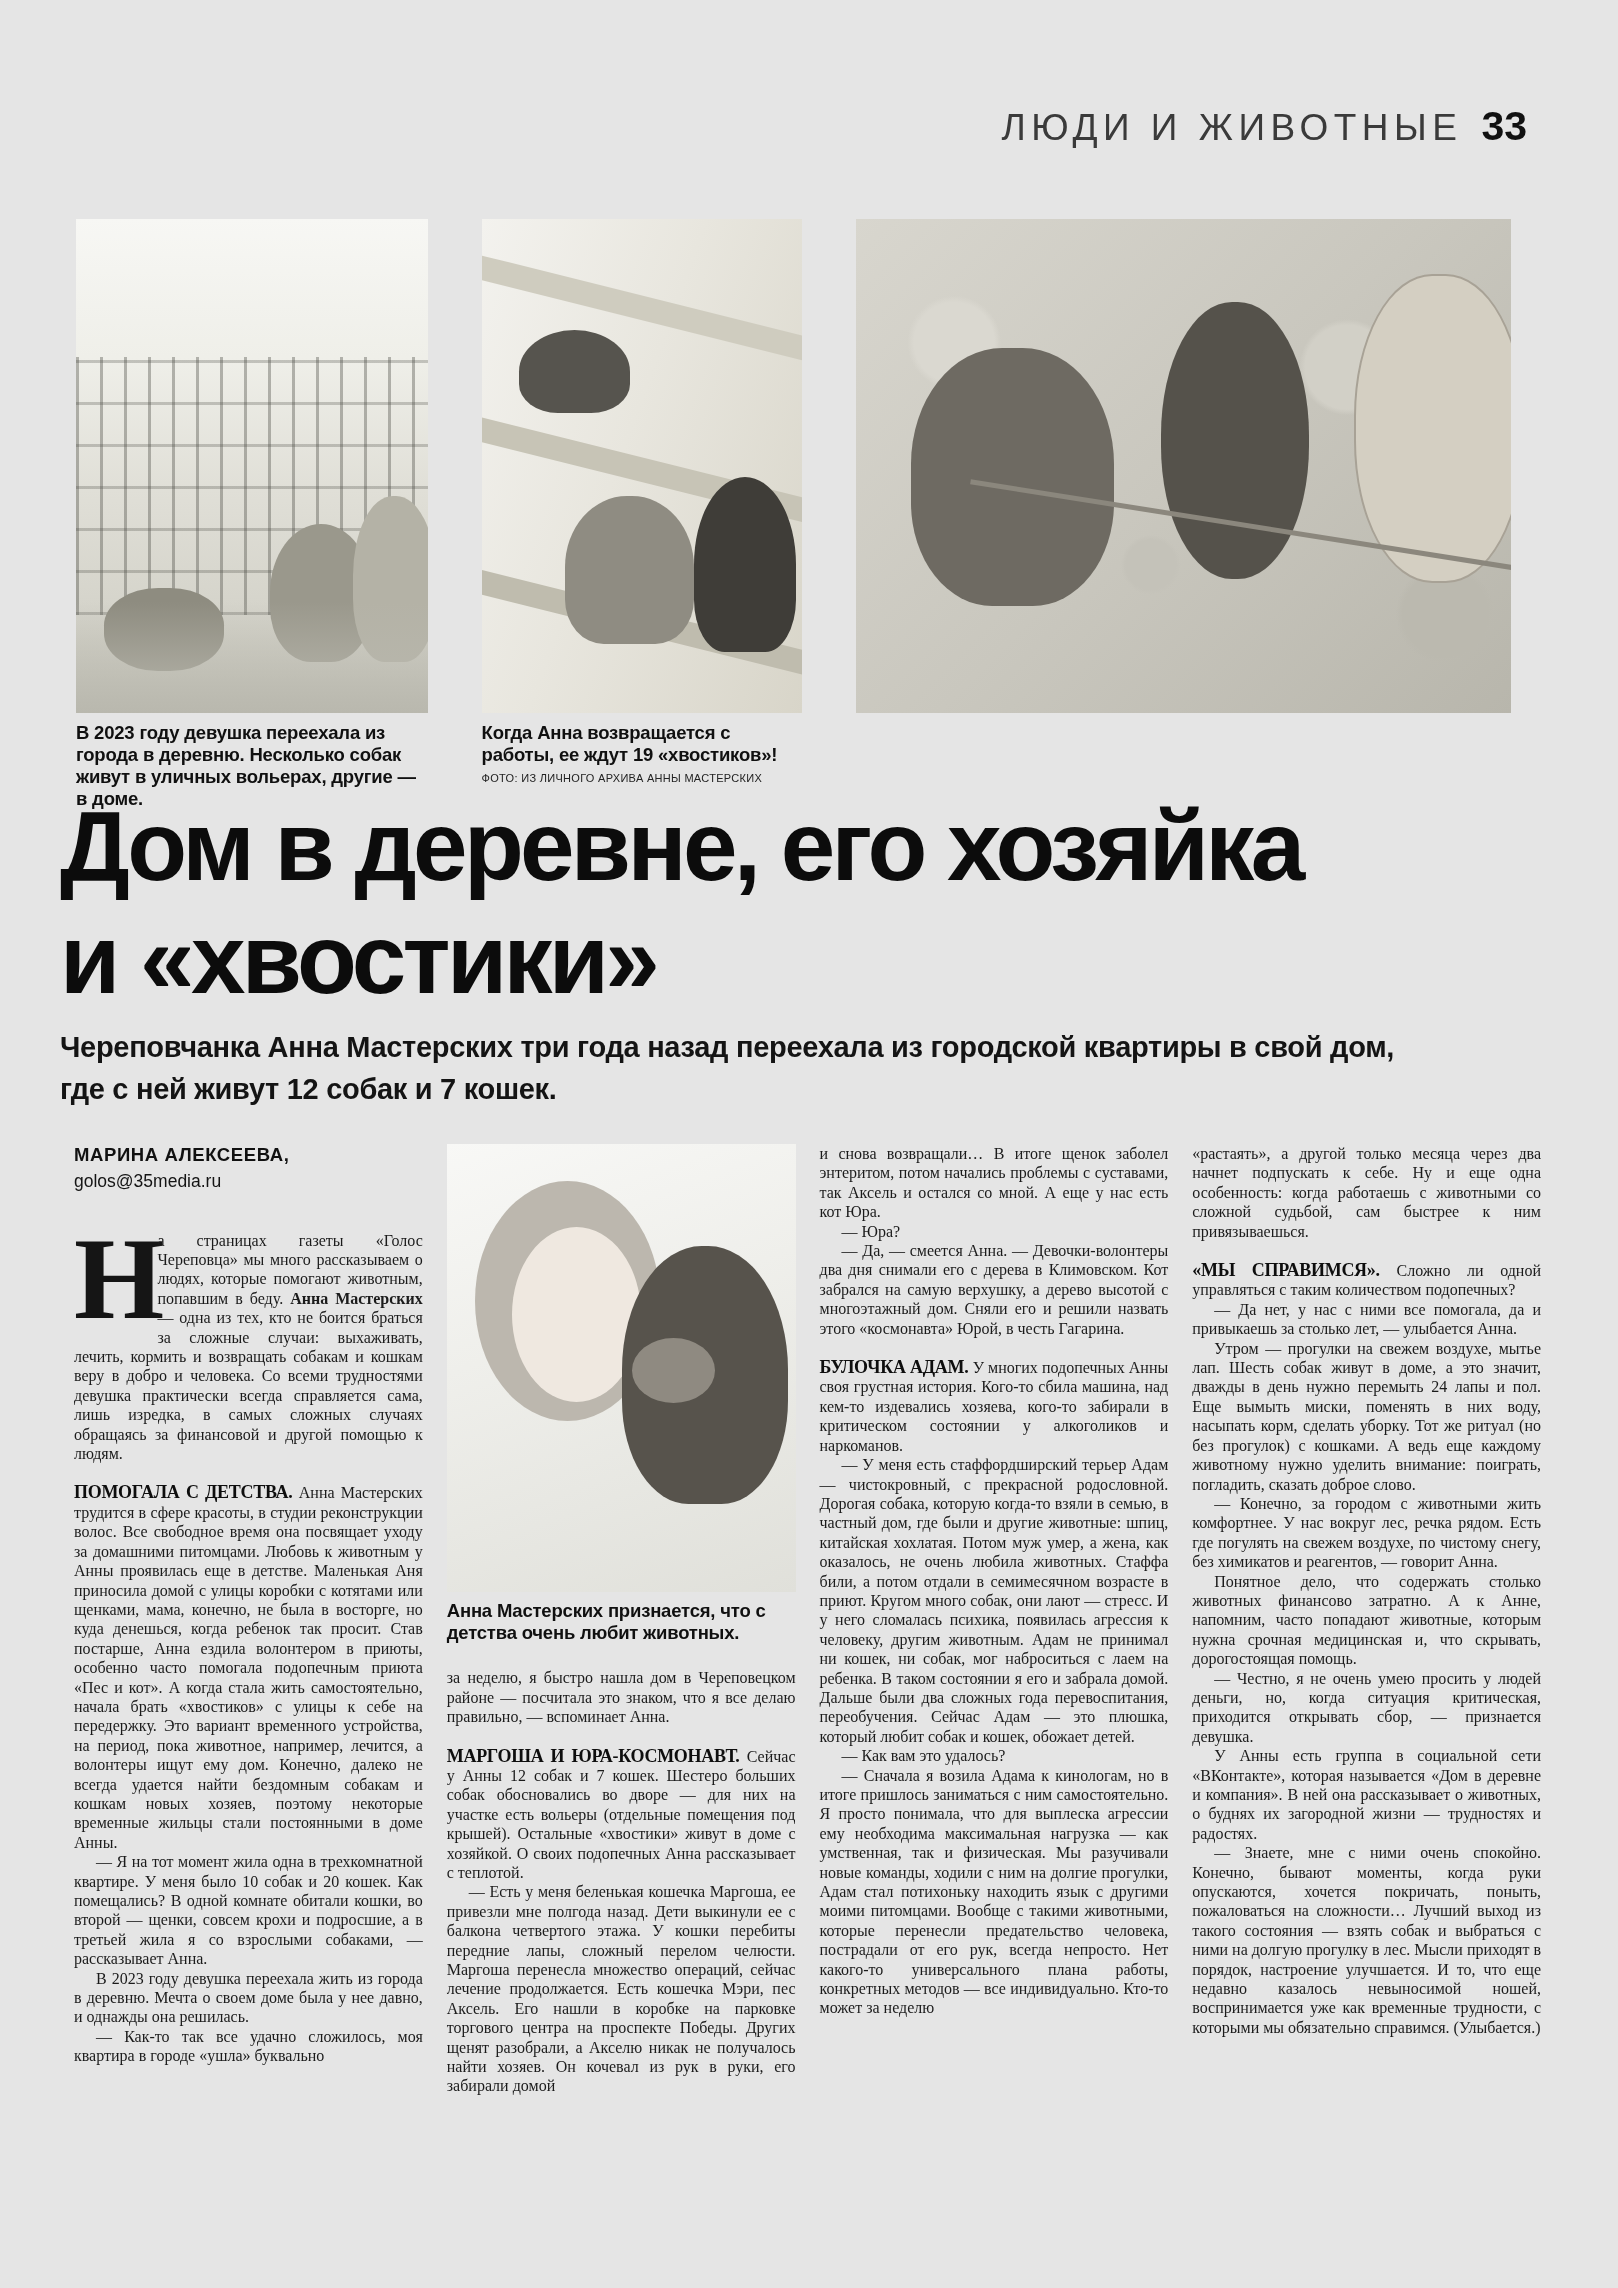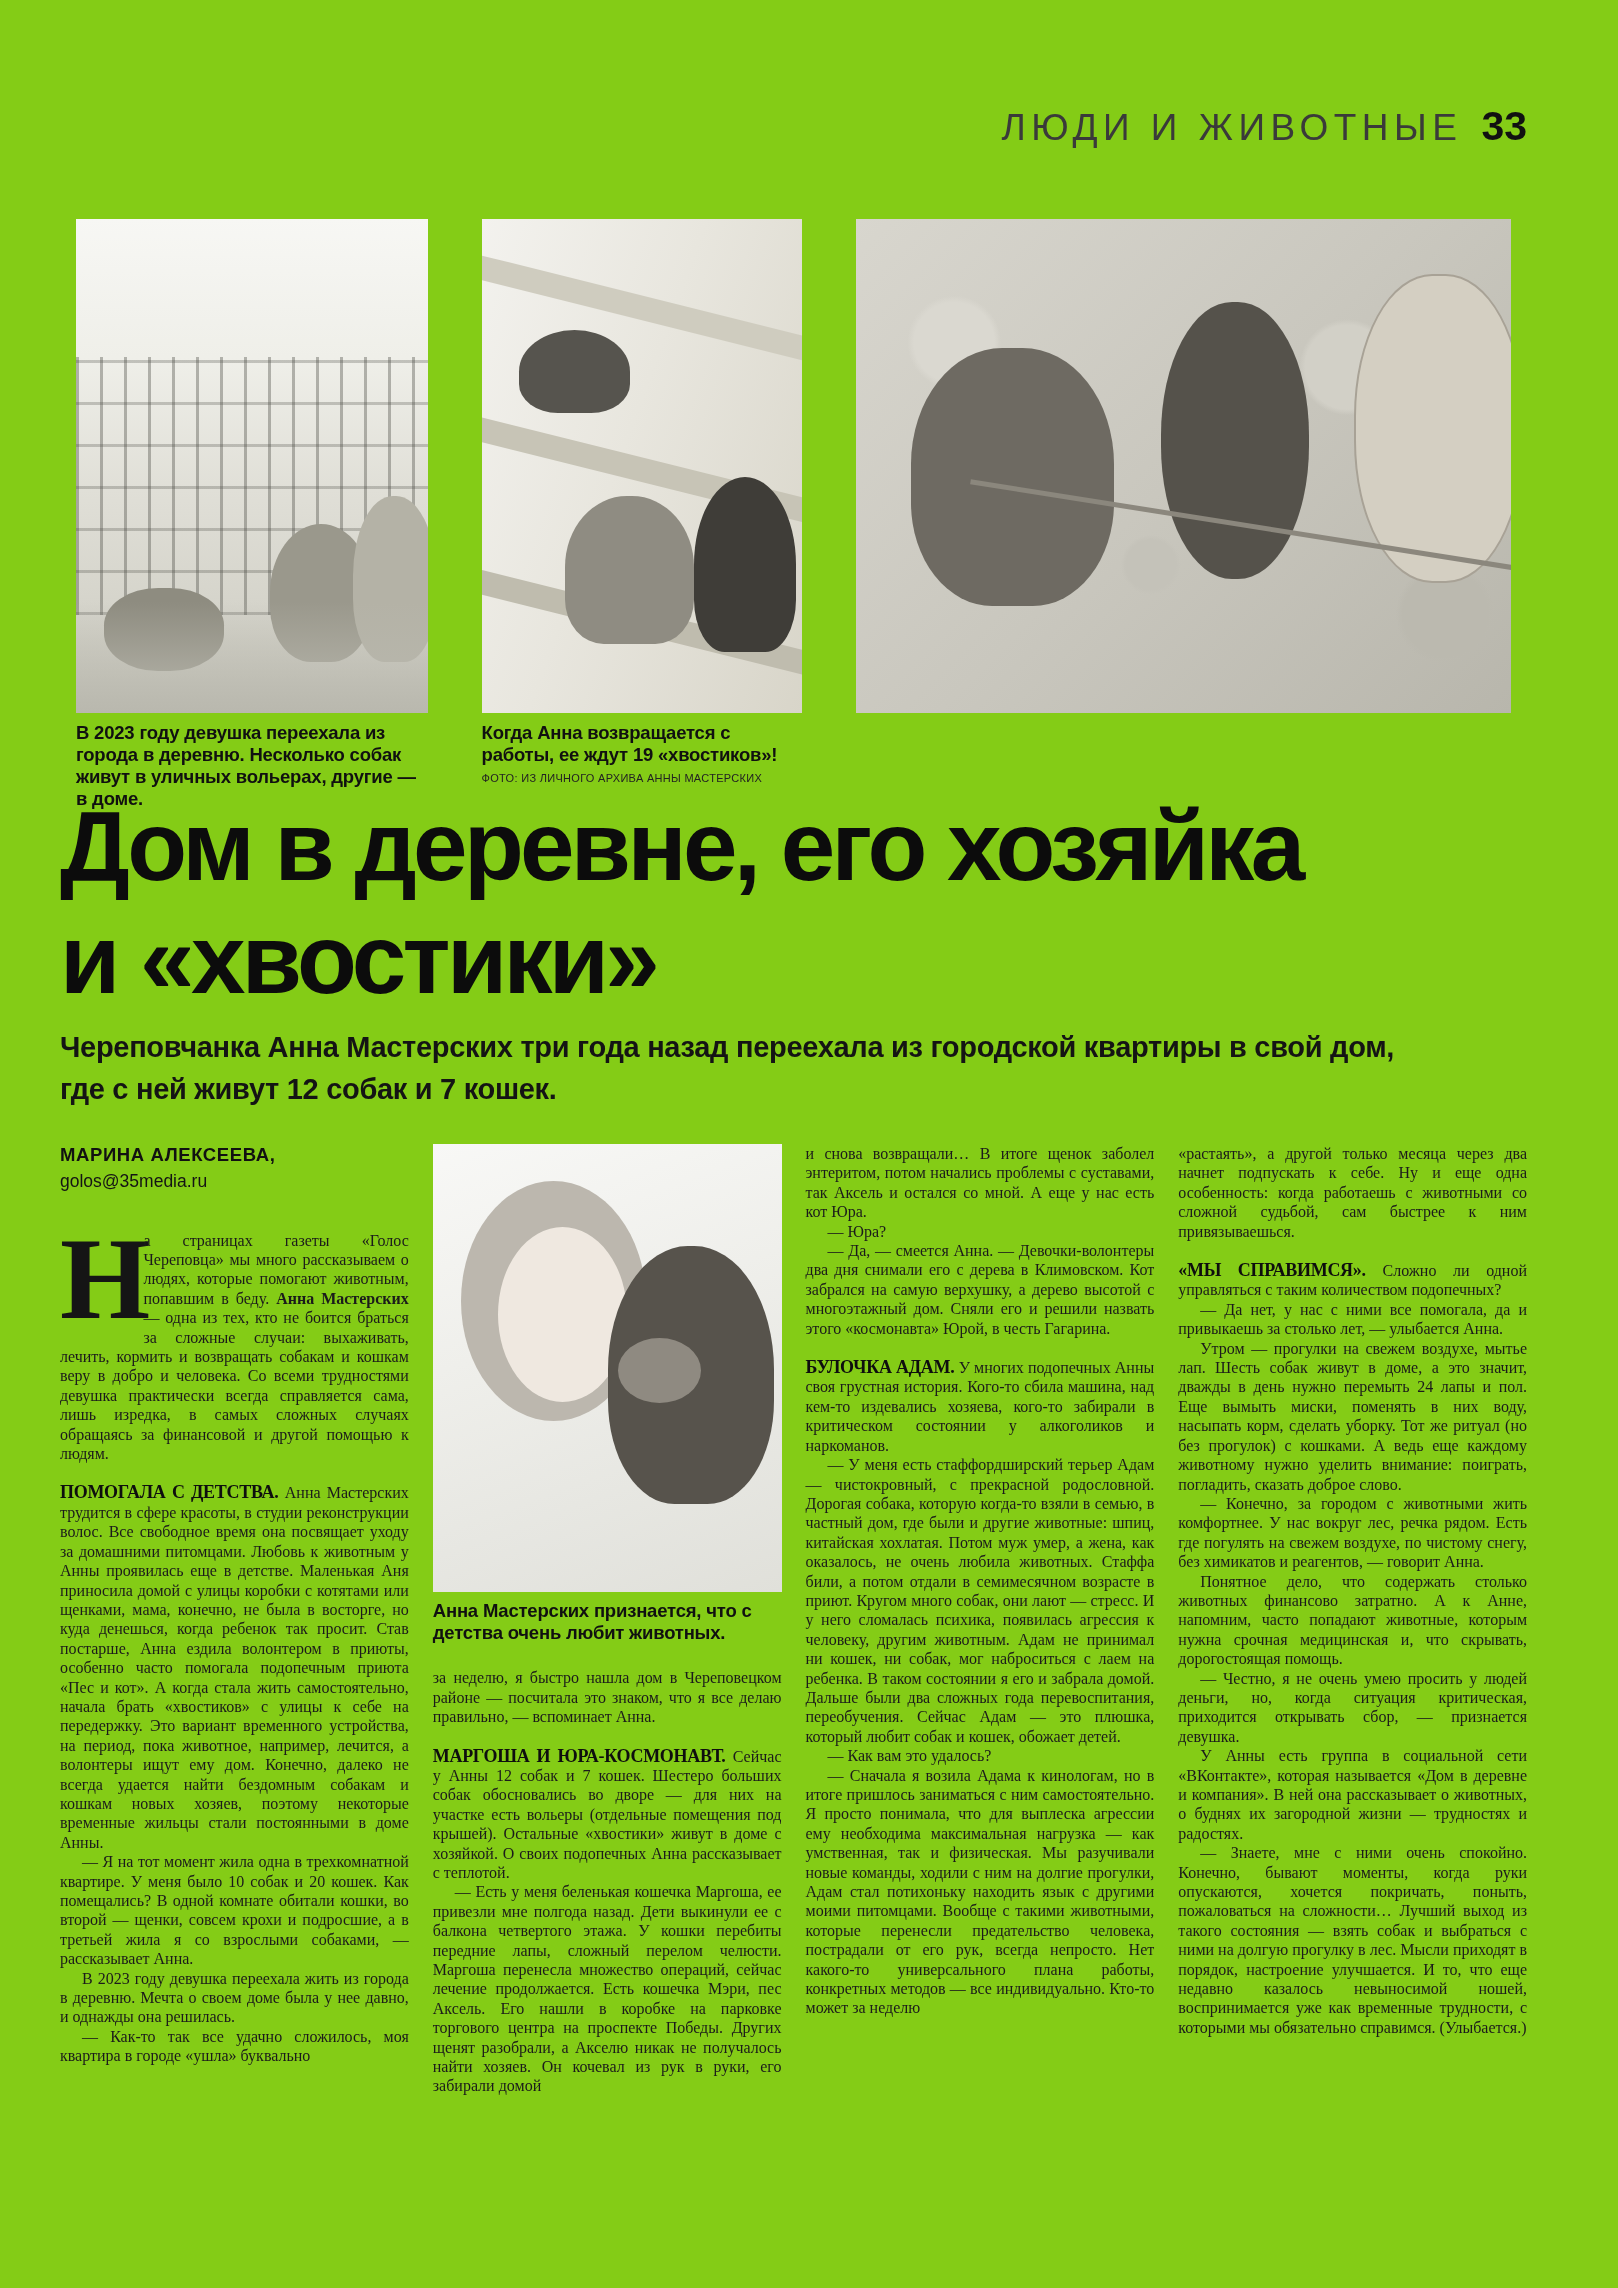--- a/index.html
+++ b/index.html
@@ -1,16 +1,16 @@
 <!DOCTYPE html>
 <html lang="ru" style="font-size:14.8px"><head>
 <meta charset="utf-8">
 <style>
   html,body{margin:0;padding:0;background:#9c9c9c;}
-  .page{position:relative;width:1619px;height:2289px;background:#84cc16;margin:0 auto;
+  .page{position:relative;width:1619px;height:2289px;background:#e5e5e5;margin:0 auto;
         font-family:"Liberation Serif",serif;color:#1b1b1b;overflow:hidden;}
   .content{position:absolute;left:60px;top:0;width:1467px;height:2289px;}
 
   
   .section-header{position:absolute;top:103px;left:0;width:100%;text-align:right;
                   font-family:"Liberation Sans",sans-serif;white-space:nowrap;}
   .section-label{font-size:37px;font-weight:normal;letter-spacing:5.5px;color:#3a3a3a;}
   .page-number{font-size:41px;font-weight:bold;color:#111;margin-left:14.8px;letter-spacing:0;}
 
   
@@ -52,21 +52,21 @@
   .headline{position:absolute;top:790px;left:0;width:1467px;
             font-family:"Liberation Sans",sans-serif;font-weight:bold;
             font-size:98px;line-height:113px;letter-spacing:-3.7px;color:#0c0c0c;}
 
   
   .lede{position:absolute;top:1026px;left:0;width:1357px;
         font-family:"Liberation Sans",sans-serif;font-weight:bold;
         font-size:29px;line-height:42px;letter-spacing:-0.3px;color:#141414;}
 
   
-  .columns{position:absolute;top:1144px;left:0;width:1467px;display:flex;gap:24px;justify-content:flex-end;}
+  .columns{position:absolute;top:1144px;left:14px;width:1467px;display:flex;gap:24px;justify-content:flex-end;}
   .col{flex:1;min-width:0;}
   .byline{font-family:"Liberation Sans",sans-serif;margin:0 0 39px 0;}
   .byline-name{font-weight:bold;font-size:18.5px;letter-spacing:0.6px;color:#111;}
   .byline-email{font-size:17.5px;margin-top:4.6px;color:#141414;}
 
   .para{margin:0;font-size:16px;line-height:19.4px;text-align:justify;color:#1b1b1b;}
   .para.indent{text-indent:22px;}
   .para.space-before{margin-top:20px;}
   .runin{font-family:Liberation Serif, serif;font-weight:bold;font-size:18px;
          letter-spacing:-0.3px;color:#0e0e0e;}

